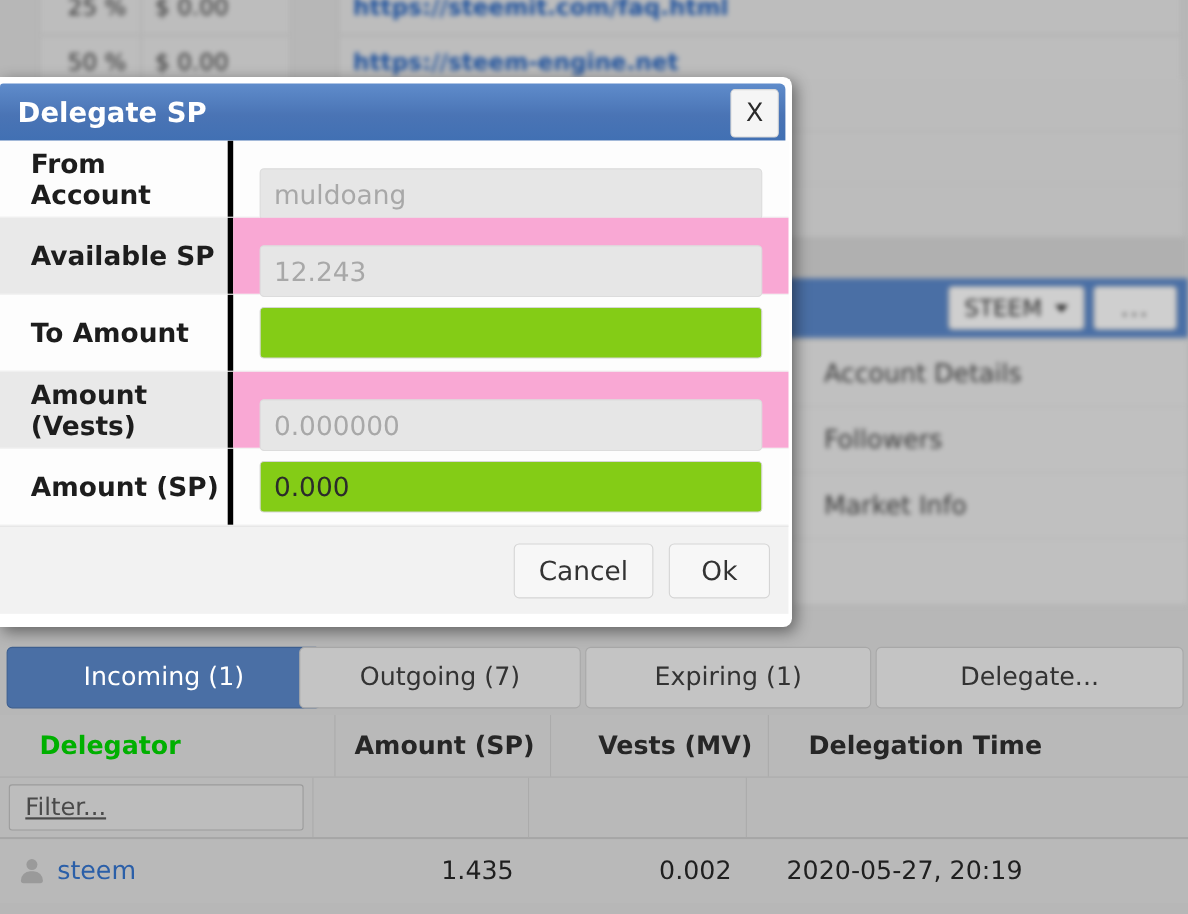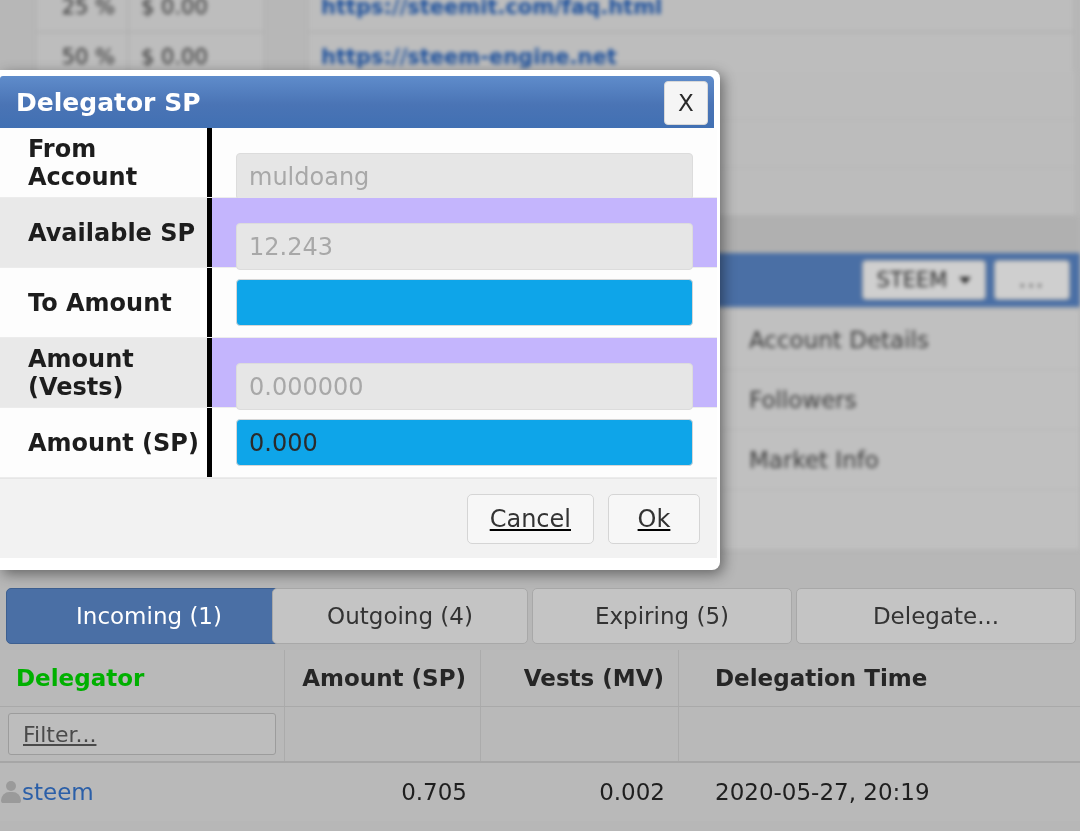--- a/index.html
+++ b/index.html
@@ -169,20 +169,21 @@
   .th {
     position: absolute;
     top: 0; height: 56px;
     box-sizing: border-box;
     display: flex;
     align-items: center;
     font-size: 23px;
     font-weight: bold;
     color: #262626;
     border-right: 1px solid #ababab;
+    margin-left: 20px;
   }
   .th.c0 { left: 0;   width: 285px; padding-left: 16px; color: #00b000; }
   .th.c1 { left: 285px; width: 196px; justify-content: flex-end; padding-right: 14px; }
   .th.c2 { left: 481px; width: 198px; justify-content: flex-end; padding-right: 14px; }
   .th.c3 { left: 679px; width: 401px; padding-left: 36px; border-right: none; }
 
   .filterrow {
     height: 54px;
     position: relative;
     background: #b9b9b9;
@@ -221,21 +222,21 @@
   }
   .td {
     position: absolute;
     top: 0; height: 58px;
     box-sizing: border-box;
     display: flex;
     align-items: center;
     font-size: 23px;
     color: #1f1f1f;
   }
-  .td.c0 { left: 0;   width: 285px; }
+  .td.c0 { left: 0;   width: 285px; padding-left: 18px; gap: 12px; }
   .td.c1 { left: 285px; width: 196px; justify-content: flex-end; padding-right: 14px; }
   .td.c2 { left: 481px; width: 198px; justify-content: flex-end; padding-right: 14px; }
   .td.c3 { left: 679px; width: 401px; padding-left: 36px; }
   .acct-link { color: #2b5fa8; }
   .person-icon { display: inline-block; width: 22px; height: 24px; position: relative; }
   .person-icon::before {
     content: ""; position: absolute; left: 6px; top: 1px;
     width: 10px; height: 10px; border-radius: 50%; background: #9a9a9a;
   }
   .person-icon::after {
@@ -311,28 +312,28 @@
     border-right: 5px solid #000000;
   }
   .form-row.even .form-label { background: #e9e9e9; }
   .form-field {
     flex: 1;
     display: flex;
     align-items: center;
     padding: 0 24px;
     box-sizing: border-box;
   }
-  .form-row.even .form-field { background: #c4b5fd; align-items: center; }
+  .form-row.even .form-field { background: #f9a8d4; align-items: center; }
   .input {
     width: 100%;
     height: 47px;
     box-sizing: border-box;
     border: 1px solid #d6d6d6;
     border-radius: 4px;
-    background: #0ea5e9;
+    background: #84cc16;
     padding: 0 12px;
     font-family: "DejaVu Sans", "Liberation Sans", sans-serif;
     font-size: 24px;
     color: #2b2b2b;
     outline: none;
   }
   .input.readonly {
     background: #e6e6e6;
     border-color: #dcdcdc;
     color: #9a9a9a;
@@ -342,21 +343,20 @@
 
   .modal-footer {
     height: 79px;
     background: #f2f2f2;
     display: flex;
     align-items: center;
     justify-content: flex-end;
     padding-right: 17px;
     gap: 14px;
     border-top: 1px solid #e6e6e6;
-    text-decoration: underline;
   }
   .dlg-btn {
     height: 50px;
     min-width: 92px;
     padding: 0 22px;
     box-sizing: border-box;
     background: #f7f7f7;
     border: 1px solid #d5d5d5;
     border-radius: 5px;
     font-family: "DejaVu Sans", "Liberation Sans", sans-serif;
@@ -404,22 +404,22 @@
       <div class="bg-menu-item">Followers</div>
       <div class="bg-menu-item">Market Info</div>
       <div class="bg-menu-item empty"></div>
     </div>
 
   </div>
 </div>
 
 <div class="tabs">
   <div class="tab t0 active">Incoming (1)</div>
-  <div class="tab t1">Outgoing (4)</div>
-  <div class="tab t2">Expiring (5)</div>
+  <div class="tab t1">Outgoing (7)</div>
+  <div class="tab t2">Expiring (1)</div>
   <div class="tab t3">Delegate...</div>
 </div>
 
 <div class="table">
 
   <div class="thead">
     <div class="th c0">Delegator</div>
     <div class="th c1">Amount (SP)</div>
     <div class="th c2">Vests (MV)</div>
     <div class="th c3">Delegation Time</div>
@@ -432,31 +432,31 @@
     <div class="filter-cell c1"></div>
     <div class="filter-cell c2"></div>
     <div class="filter-cell c3"></div>
   </div>
 
   <div class="trow">
     <div class="td c0">
       <span class="person-icon"></span>
       <span class="acct-link">steem</span>
     </div>
-    <div class="td c1">0.705</div>
+    <div class="td c1">1.435</div>
     <div class="td c2">0.002</div>
     <div class="td c3">2020-05-27, 20:19</div>
   </div>
 
 </div>
 
 <div id="modal">
 
   <div class="modal-titlebar">
-    <div class="modal-title">Delegator SP</div>
+    <div class="modal-title">Delegate SP</div>
     <div class="close-btn">X</div>
   </div>
 
   <div class="form">
 
     <div class="form-row odd">
       <div class="form-label">From Account</div>
       <div class="form-field">
         <input class="input readonly" type="text" readonly="" placeholder="muldoang" style="">
       </div>

